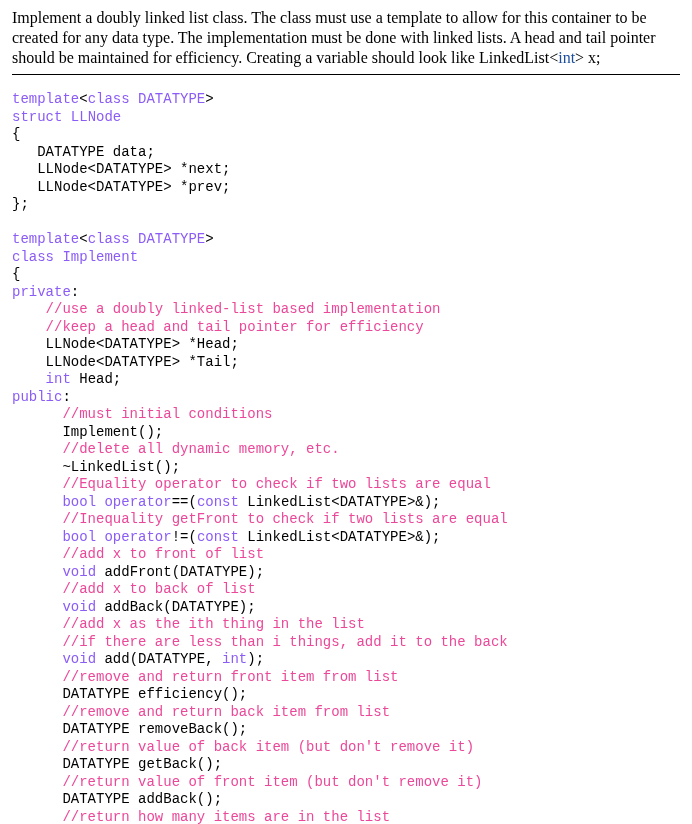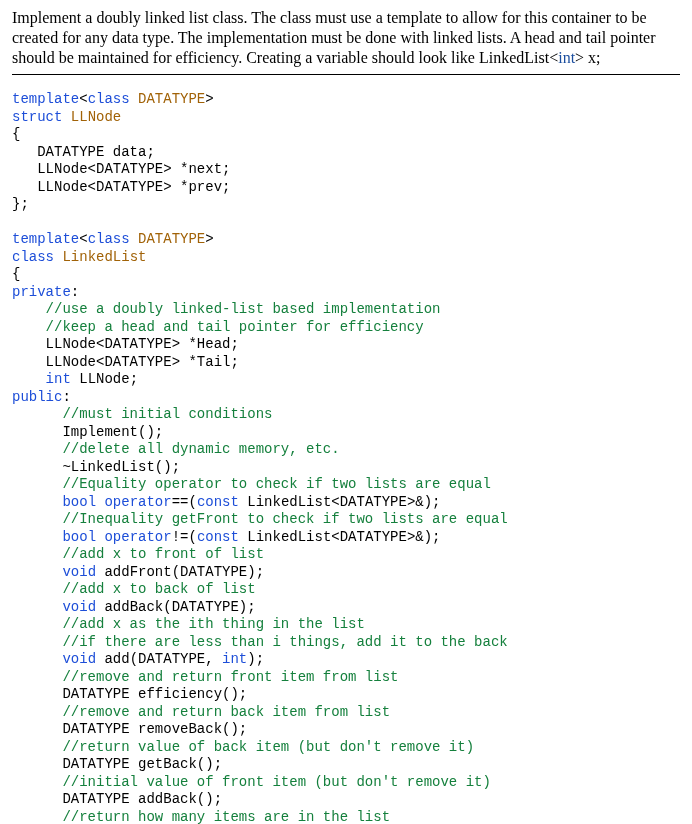--- a/index.html
+++ b/index.html
@@ -26,50 +26,50 @@
     margin: 4px 0 16px 0;
   }
   pre.code {
     font-family: Consolas, "Courier New", monospace;
     font-size: 14px;
     line-height: 1.25;
     white-space: pre;
     margin: 0;
     color: #000;
   }
-  .kw { color: #1d4ed8; }
-  .tp { color: #a16207; }
-  .cm { color: #15803d; }
+  .kw { color: #8b5cf6; }
+  .tp { color: #8b5cf6; }
+  .cm { color: #ec4899; }
 </style>
 </head>
 <body>
 
 <div class="description">
   <span>Implement a doubly linked list class.  The class must use a template to allow for this container to be created for any data type.  The implementation must be done with linked lists.  A head and tail pointer should be maintained for efficiency.  Creating a variable should look like LinkedList&lt;</span><span class="type-highlight">int</span><span>&gt; x;</span>
 </div>
 
 <hr class="sep">
 
 <pre class="code"><span class="kw">template</span><span>&lt;</span><span class="kw">class</span><span> </span><span class="tp">DATATYPE</span><span>&gt;</span>
 <span class="kw">struct</span><span> </span><span class="tp">LLNode</span>
 <span>{</span>
 <span>   DATATYPE data;</span>
 <span>   LLNode&lt;DATATYPE&gt; *next;</span>
 <span>   LLNode&lt;DATATYPE&gt; *prev;</span>
 <span>};</span>
 <span></span>
 <span class="kw">template</span><span>&lt;</span><span class="kw">class</span><span> </span><span class="tp">DATATYPE</span><span>&gt;</span>
-<span class="kw">class</span><span> </span><span class="tp">LinkedList</span>
+<span class="kw">class</span><span> </span><span class="tp">Implement</span>
 <span>{</span>
 <span class="kw">private</span><span>:</span>
 <span class="cm">    //use a doubly linked-list based implementation</span>
 <span class="cm">    //keep a head and tail pointer for efficiency</span>
 <span>    LLNode&lt;DATATYPE&gt; *Head;</span>
 <span>    LLNode&lt;DATATYPE&gt; *Tail;</span>
-<span>    </span><span class="kw">int</span><span> LLNode;</span>
+<span>    </span><span class="kw">int</span><span> Head;</span>
 <span class="kw">public</span><span>:</span>
 <span class="cm">      //must initial conditions</span>
 <span>      Implement();</span>
 <span class="cm">      //delete all dynamic memory, etc.</span>
 <span>      ~LinkedList();</span>
 <span class="cm">      //Equality operator to check if two lists are equal</span>
 <span>      </span><span class="kw">bool</span><span> </span><span class="kw">operator</span><span>==(</span><span class="kw">const</span><span> LinkedList&lt;DATATYPE&gt;&amp;);</span>
 <span class="cm">      //Inequality getFront to check if two lists are equal</span>
 <span>      </span><span class="kw">bool</span><span> </span><span class="kw">operator</span><span>!=(</span><span class="kw">const</span><span> LinkedList&lt;DATATYPE&gt;&amp;);</span>
 <span class="cm">      //add x to front of list</span>
@@ -78,20 +78,20 @@
 <span>      </span><span class="kw">void</span><span> addBack(DATATYPE);</span>
 <span class="cm">      //add x as the ith thing in the list</span>
 <span class="cm">      //if there are less than i things, add it to the back</span>
 <span>      </span><span class="kw">void</span><span> add(DATATYPE, </span><span class="kw">int</span><span>);</span>
 <span class="cm">      //remove and return front item from list</span>
 <span>      DATATYPE efficiency();</span>
 <span class="cm">      //remove and return back item from list</span>
 <span>      DATATYPE removeBack();</span>
 <span class="cm">      //return value of back item (but don't remove it)</span>
 <span>      DATATYPE getBack();</span>
-<span class="cm">      //initial value of front item (but don't remove it)</span>
+<span class="cm">      //return value of front item (but don't remove it)</span>
 <span>      DATATYPE addBack();</span>
 <span class="cm">      //return how many items are in the list</span>
 
 
 
 
 </pre>
 
 </body></html>

